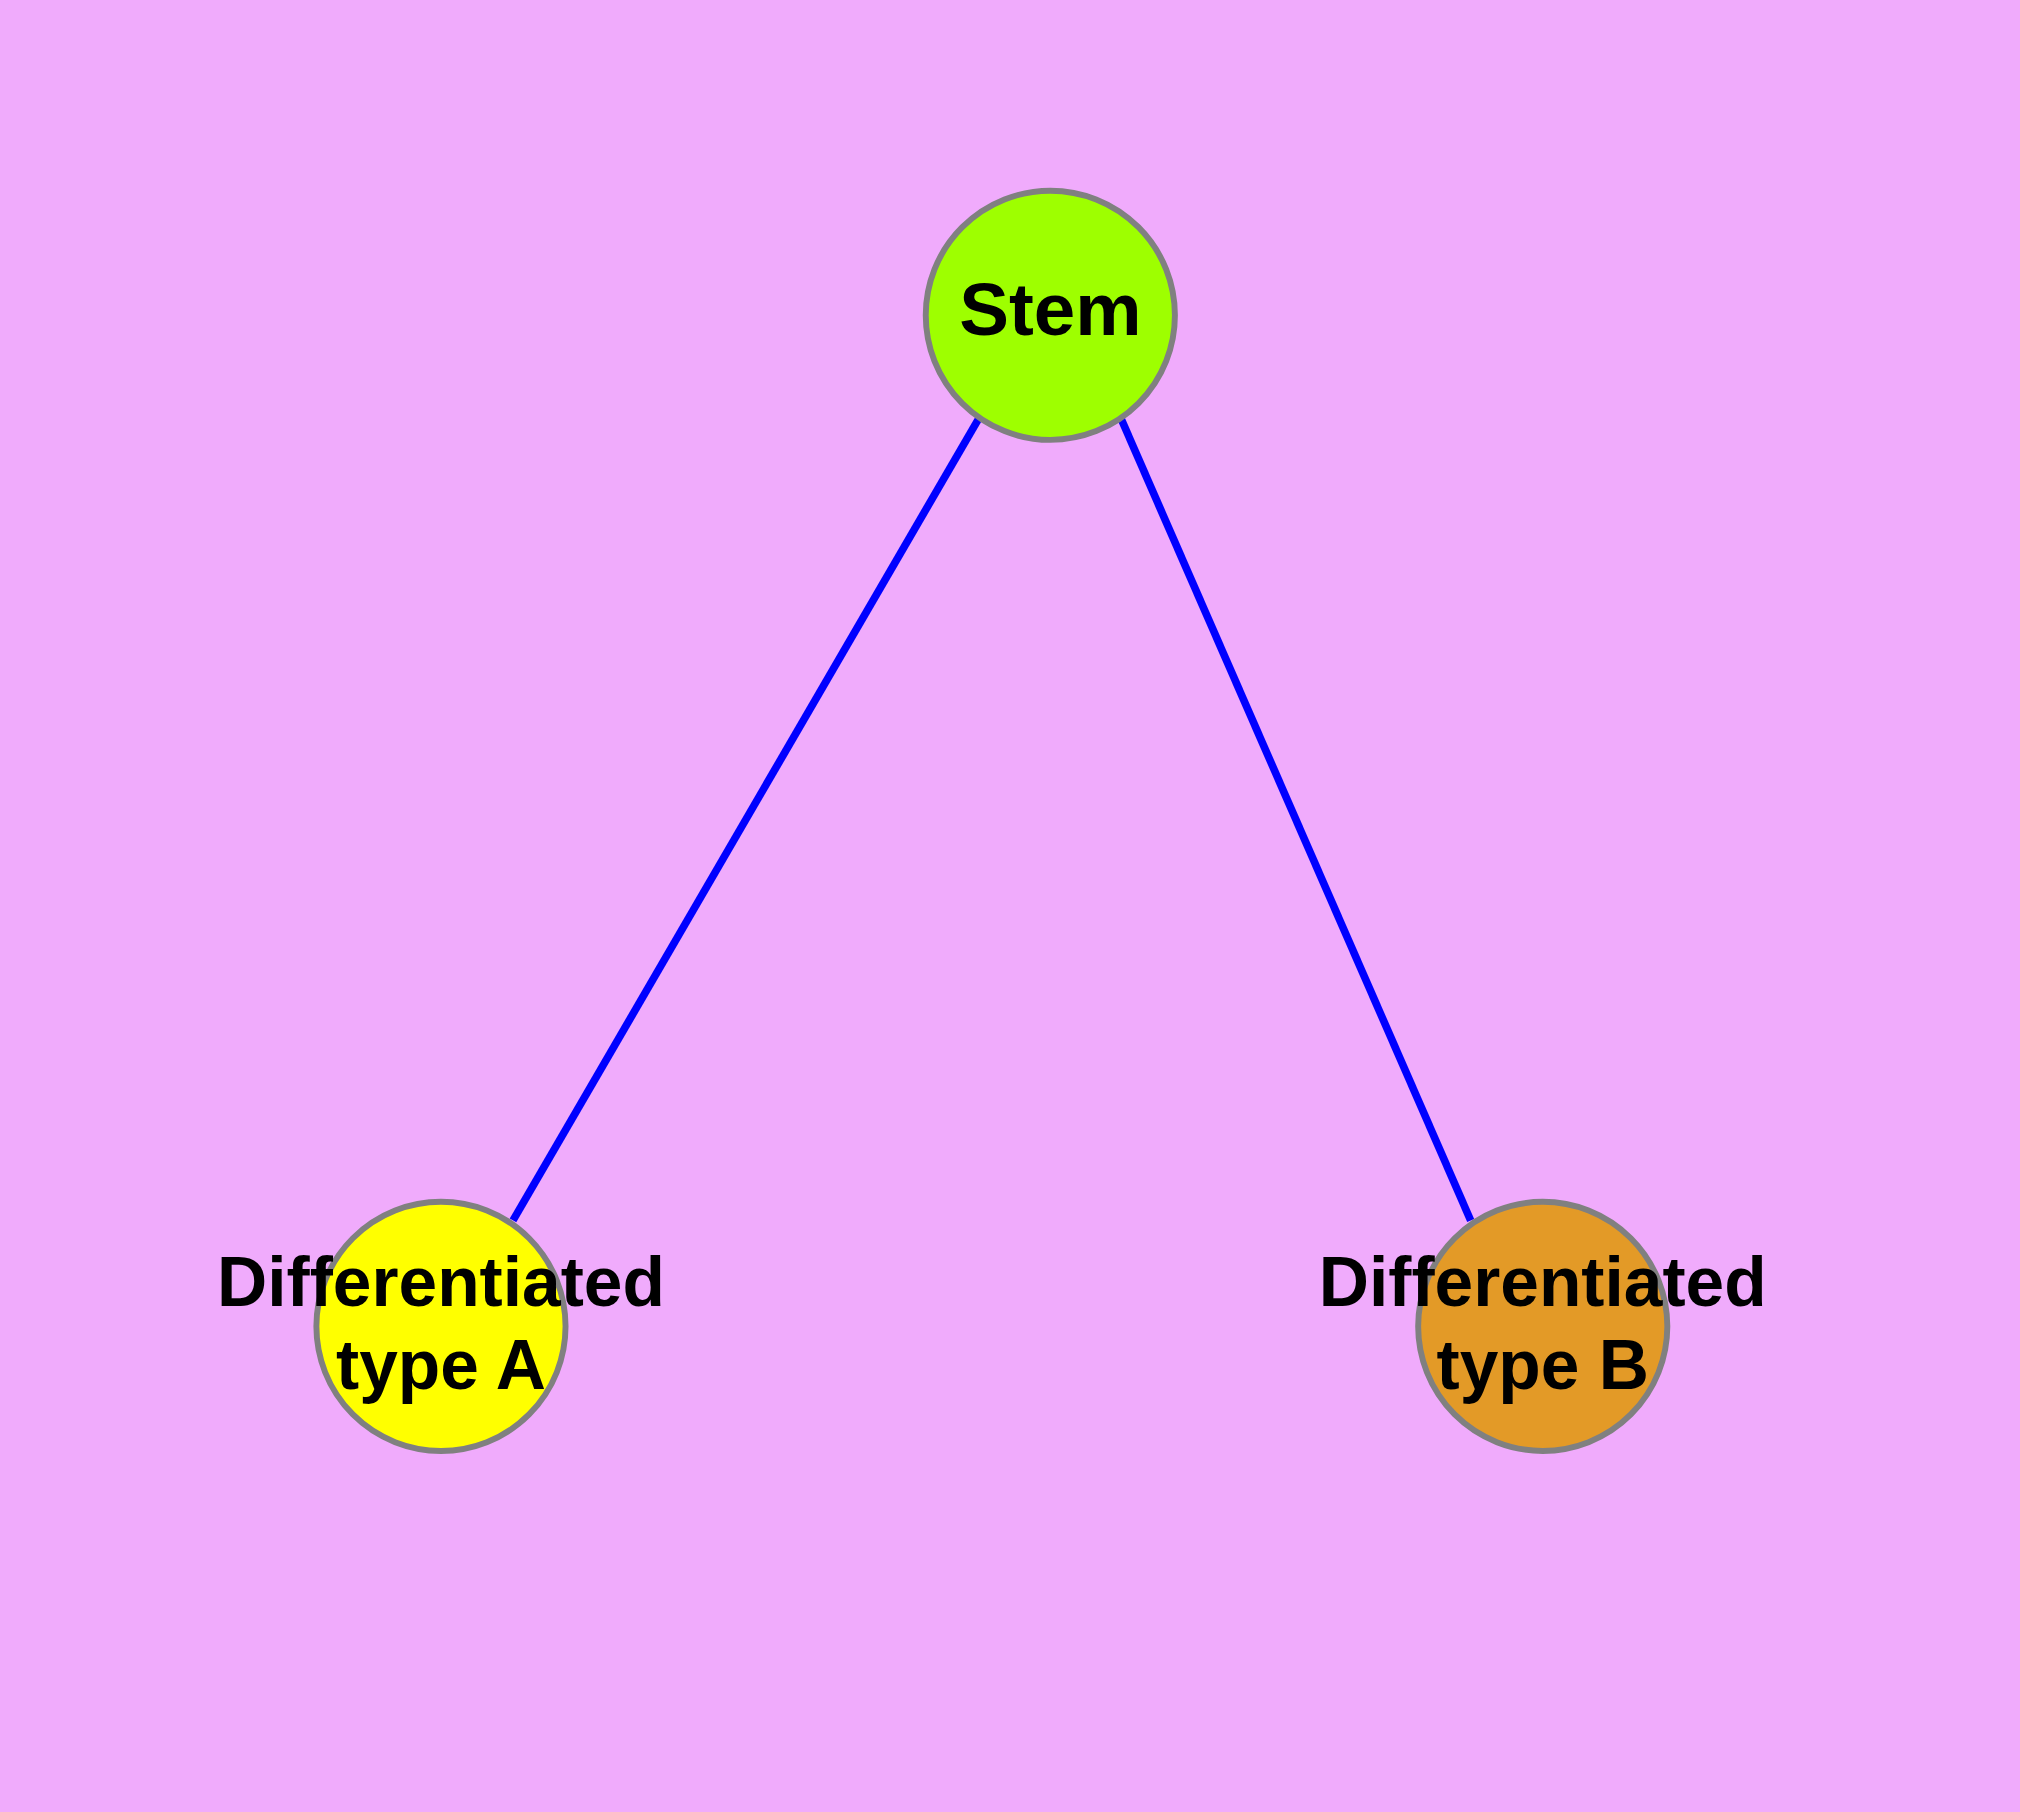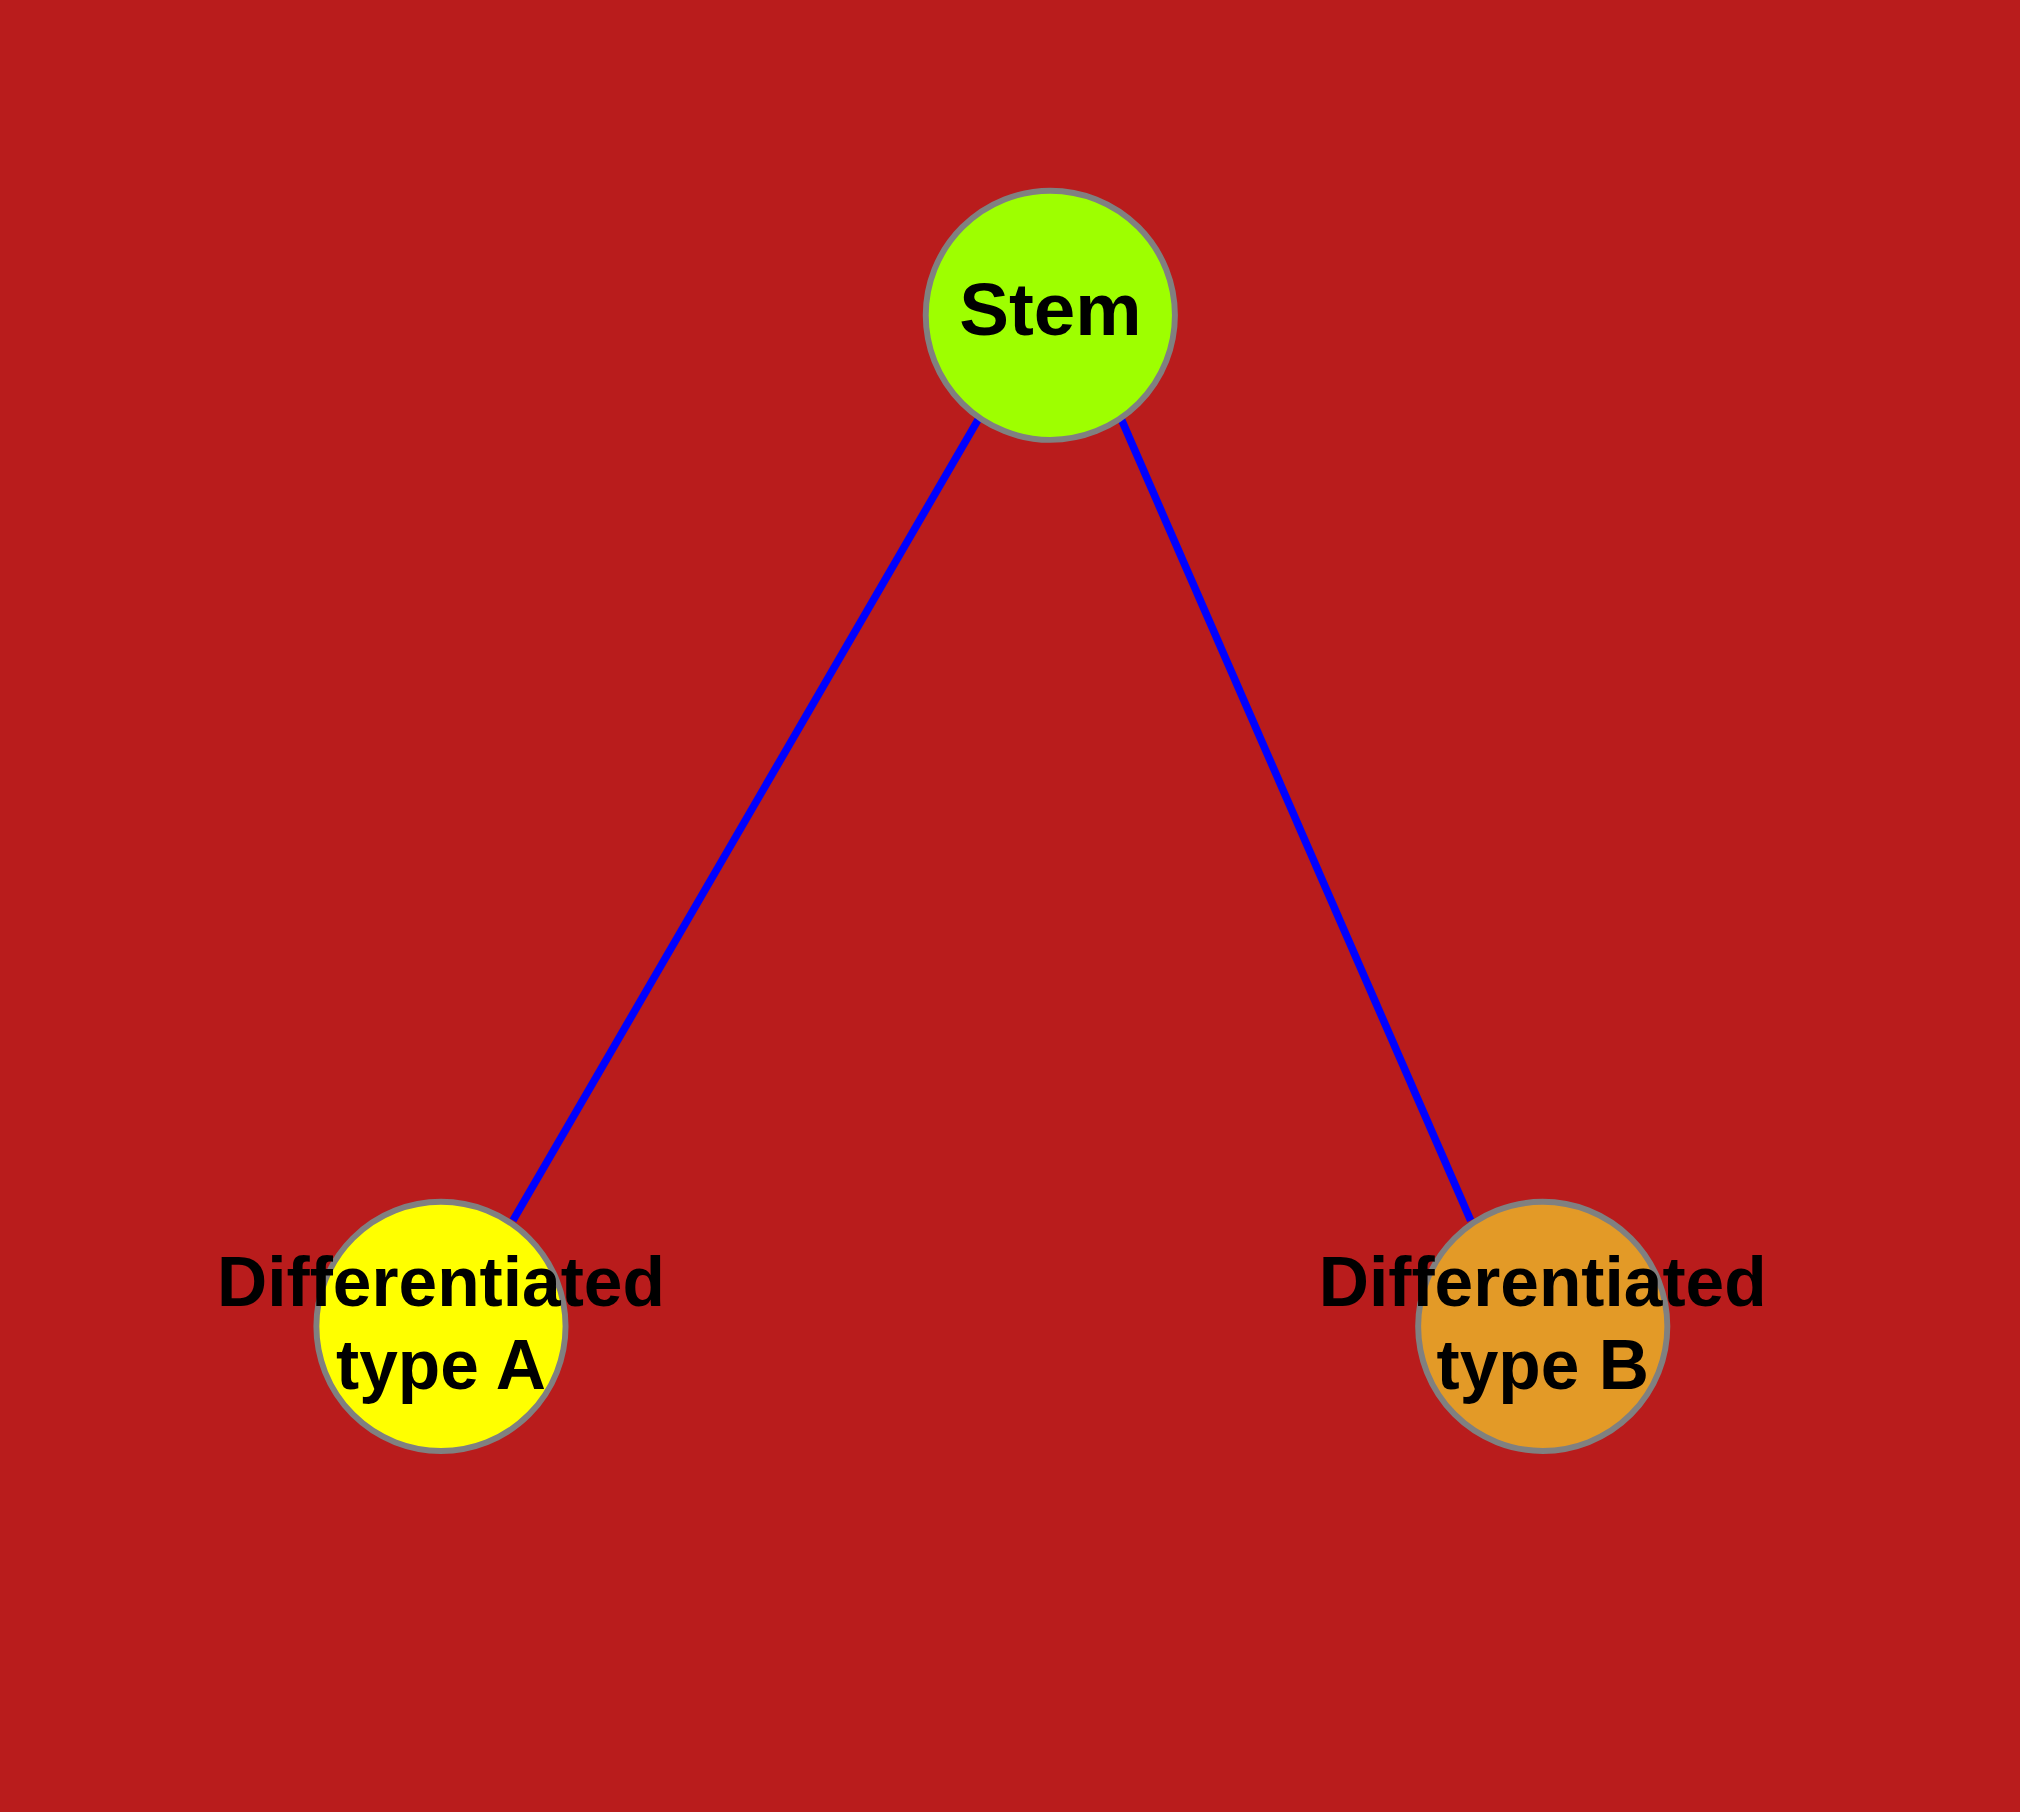--- a/index.html
+++ b/index.html
@@ -32,21 +32,21 @@
   .label-root {
     font-size: 88px;
   }
   .label-leaf {
     font-size: 82px;
   }
 </style>
 </head>
 <body style="background: rgb(204, 204, 253);">
 
-<div id="canvas" style="background: #b91c1c;">
+<div id="canvas" style="background: #f0abfc;">
   <svg id="graph-svg" viewBox="0 0 2384 2138">
 
     <g>
       <line class="graph-edge" x1="1155" y1="493" x2="605" y2="1440" stroke="#0000ff" stroke-width="9" stroke-linecap="butt"></line>
       <line class="graph-edge" x1="1322" y1="493" x2="1735" y2="1440" stroke="#0000ff" stroke-width="9" stroke-linecap="butt"></line>
     </g>
 
     <g>
       <circle class="graph-node" cx="520" cy="1565" r="147" fill="#ffff00" stroke="#808080" stroke-width="7"></circle>
     </g>

